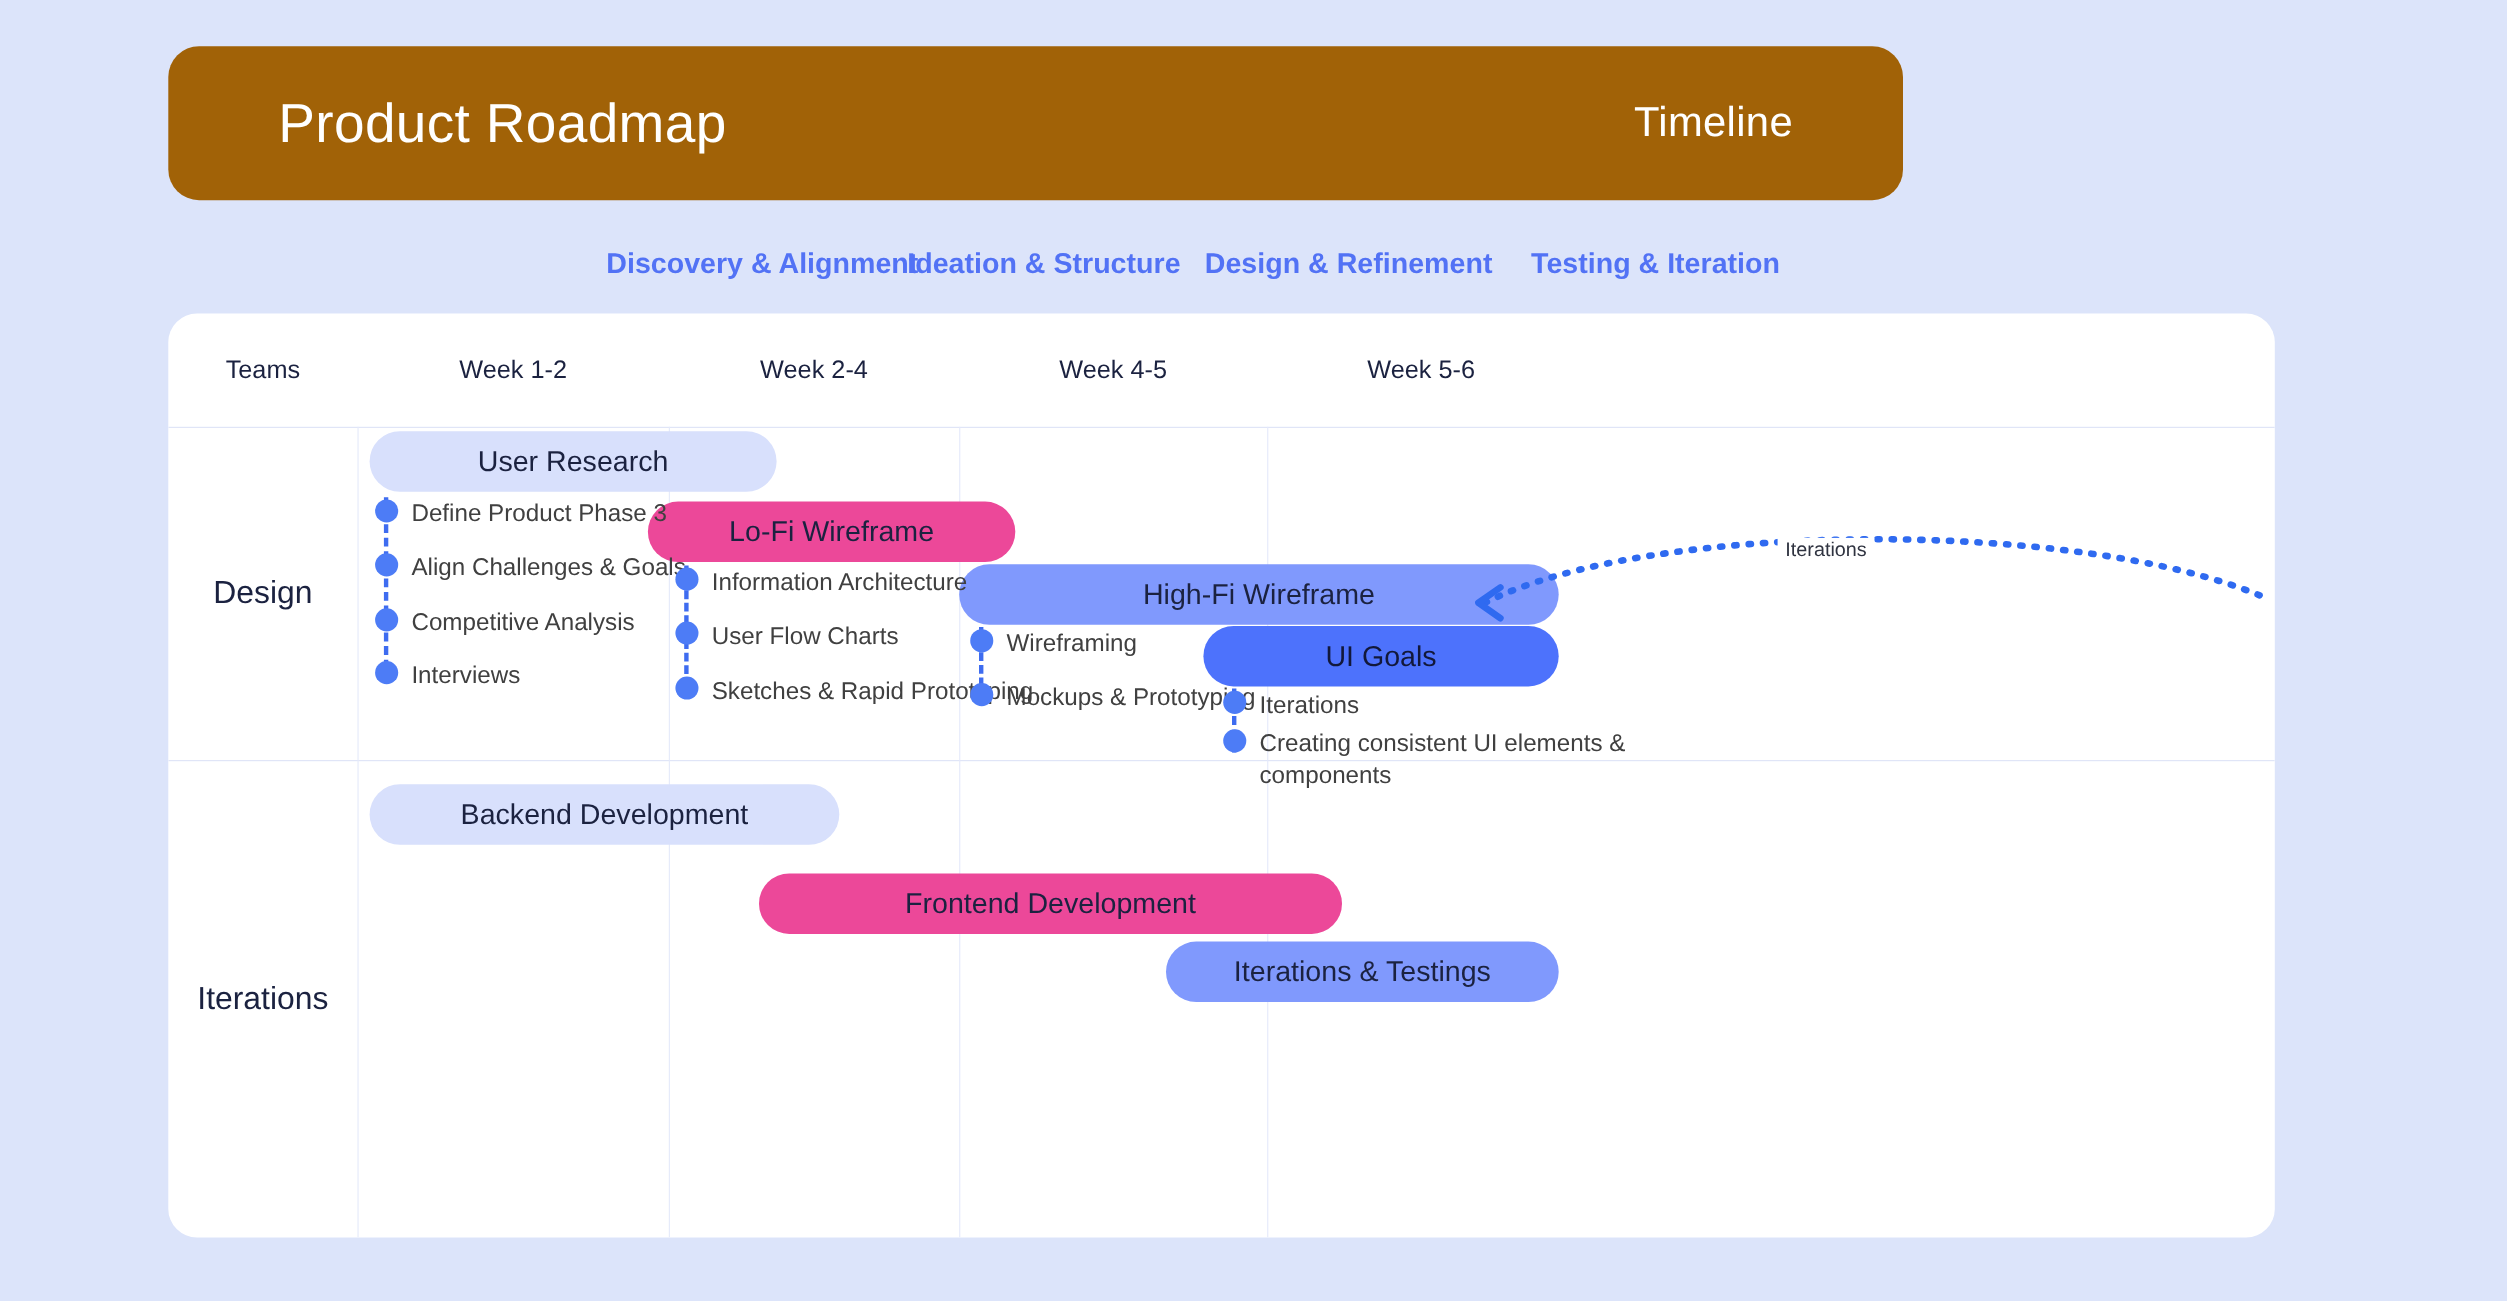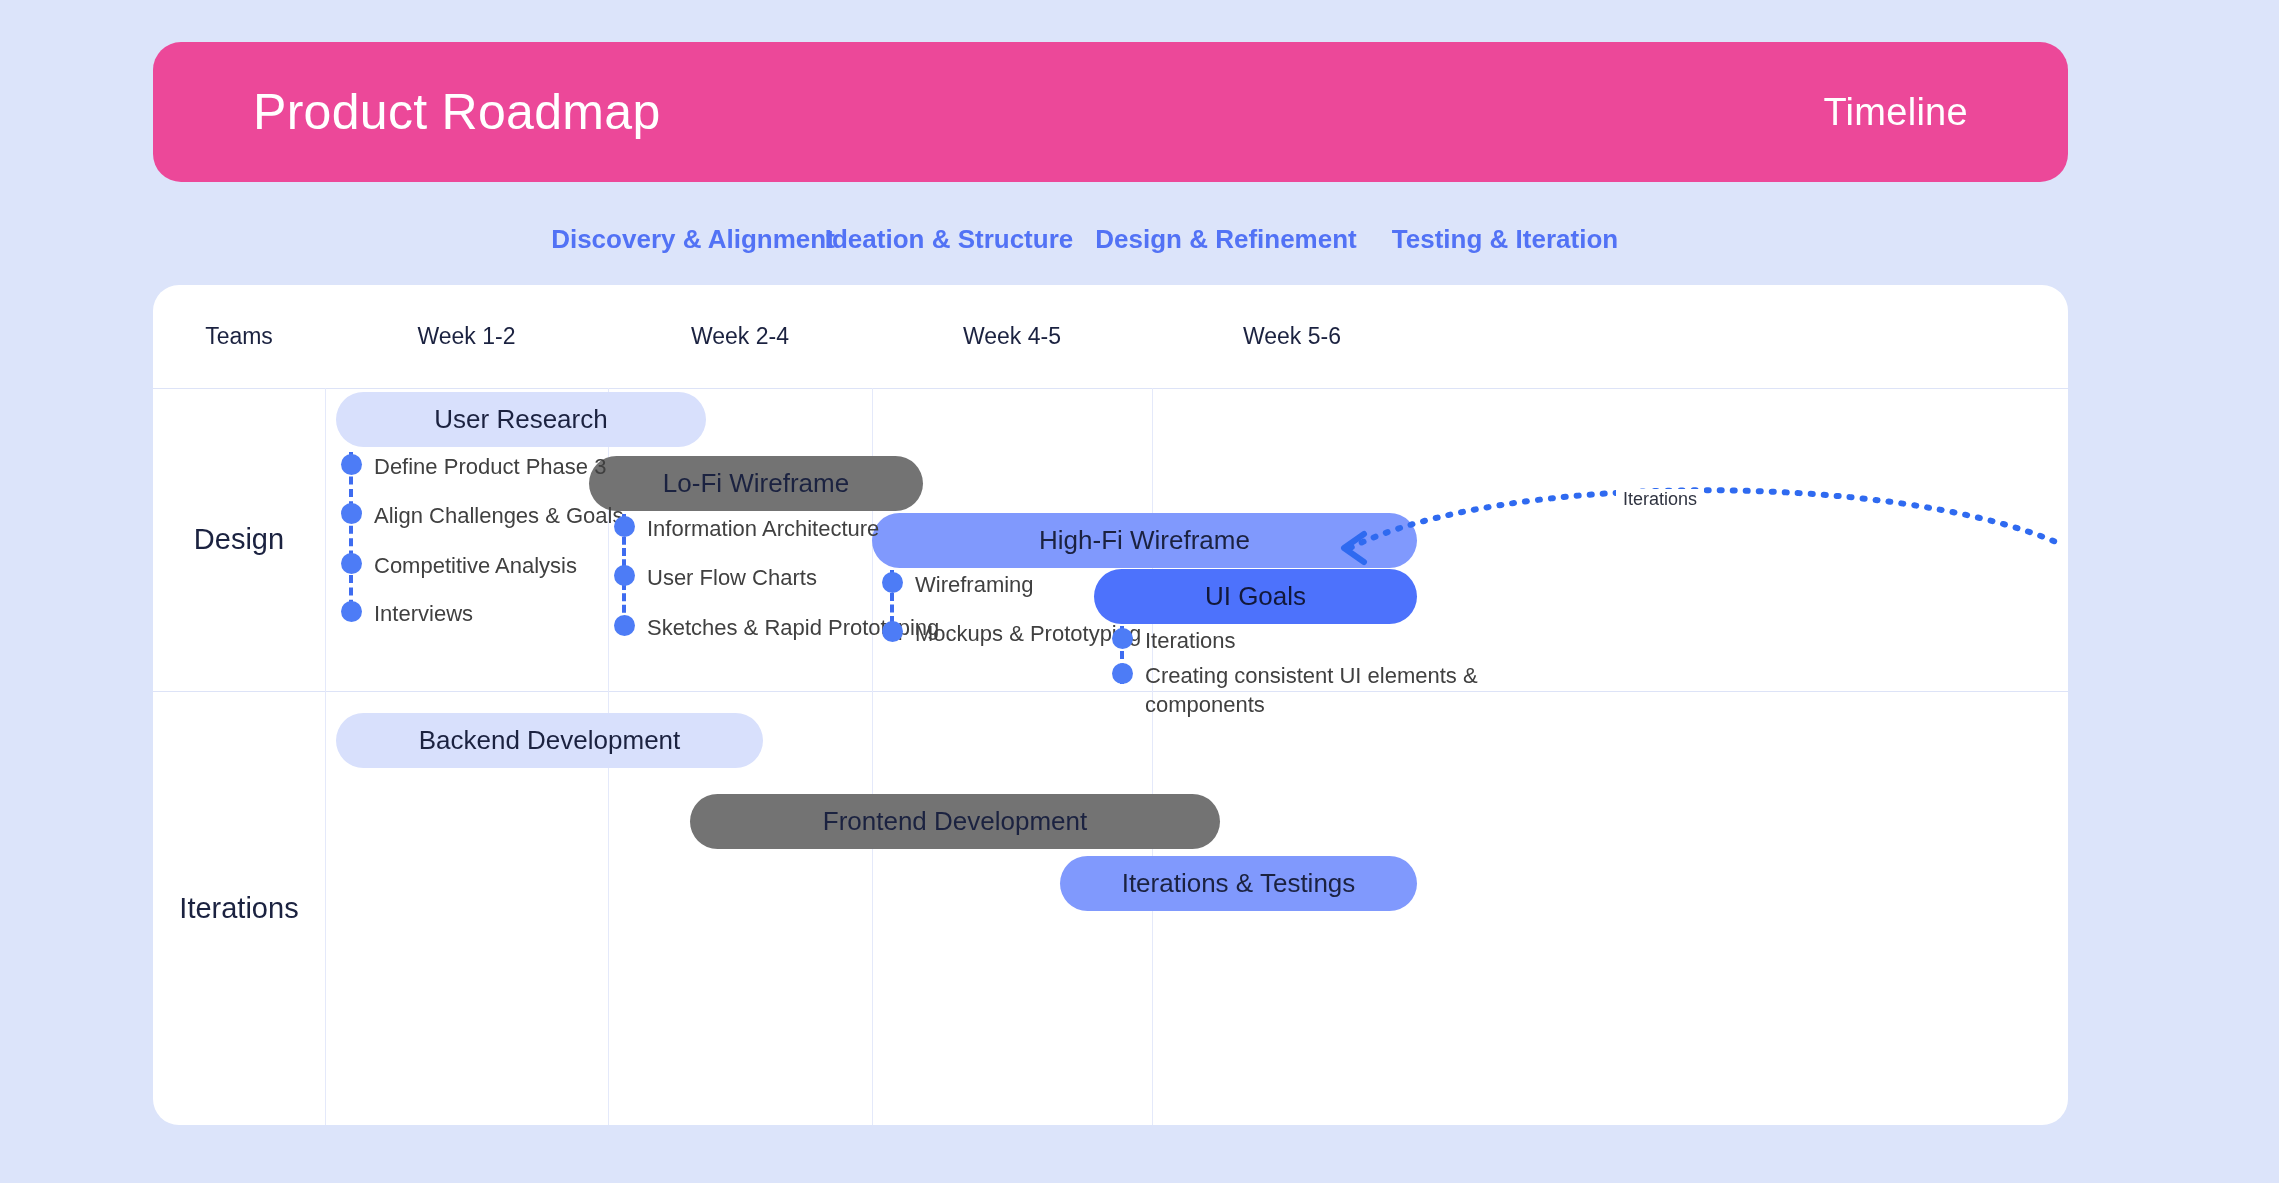--- a/index.html
+++ b/index.html
@@ -7,22 +7,22 @@
     width:2279px;height:1183px;
     background:#dce4fa;
     font-family:"Liberation Sans", sans-serif;
     overflow:hidden;
     position:relative;
   }
   .stage{position:absolute;inset:0;}
 
   
   .header{
-    position:absolute;left:153px;top:42px;width:1915px;height:140px;
-    background:#ec4899;border-radius:28px;
+    position:absolute;left:153px;top:42px;width:1577px;height:140px;
+    background:#a16207;border-radius:28px;
     display:flex;align-items:center;justify-content:space-between;
     padding:0 100px;box-sizing:border-box;
   }
   .header-title{color:#ffffff;font-size:50px;letter-spacing:.3px;}
   .header-sub{color:#ffffff;font-size:38px;letter-spacing:.3px;}
 
   
   .phases{position:absolute;left:153px;top:224px;width:1915px;height:48px;}
   .phase{
     position:absolute;top:0;color:#5272f5;font-weight:bold;font-size:26px;
@@ -47,21 +47,21 @@
     font-size:29px;color:#1b2240;white-space:nowrap;
   }
 
   
   .bar{
     position:absolute;height:55px;border-radius:28px;
     display:flex;align-items:center;justify-content:center;
     font-size:26px;color:#1b2240;white-space:nowrap;box-sizing:border-box;
   }
   .bar.tone-1{background:#d8e0fc;}
-  .bar.tone-2{background:#737373;}
+  .bar.tone-2{background:#ec4899;}
   .bar.tone-3{background:#8099fd;}
   .bar.tone-4{background:#4d72fc;color:#12183a;}
 
   
   .chain{position:absolute;}
   .chain-line{
     position:absolute;left:8px;top:0;width:0;height:100%;
     border-left:4px dashed #3e6cf0;
   }
   .milestone{position:absolute;left:0;display:flex;align-items:flex-start;}

